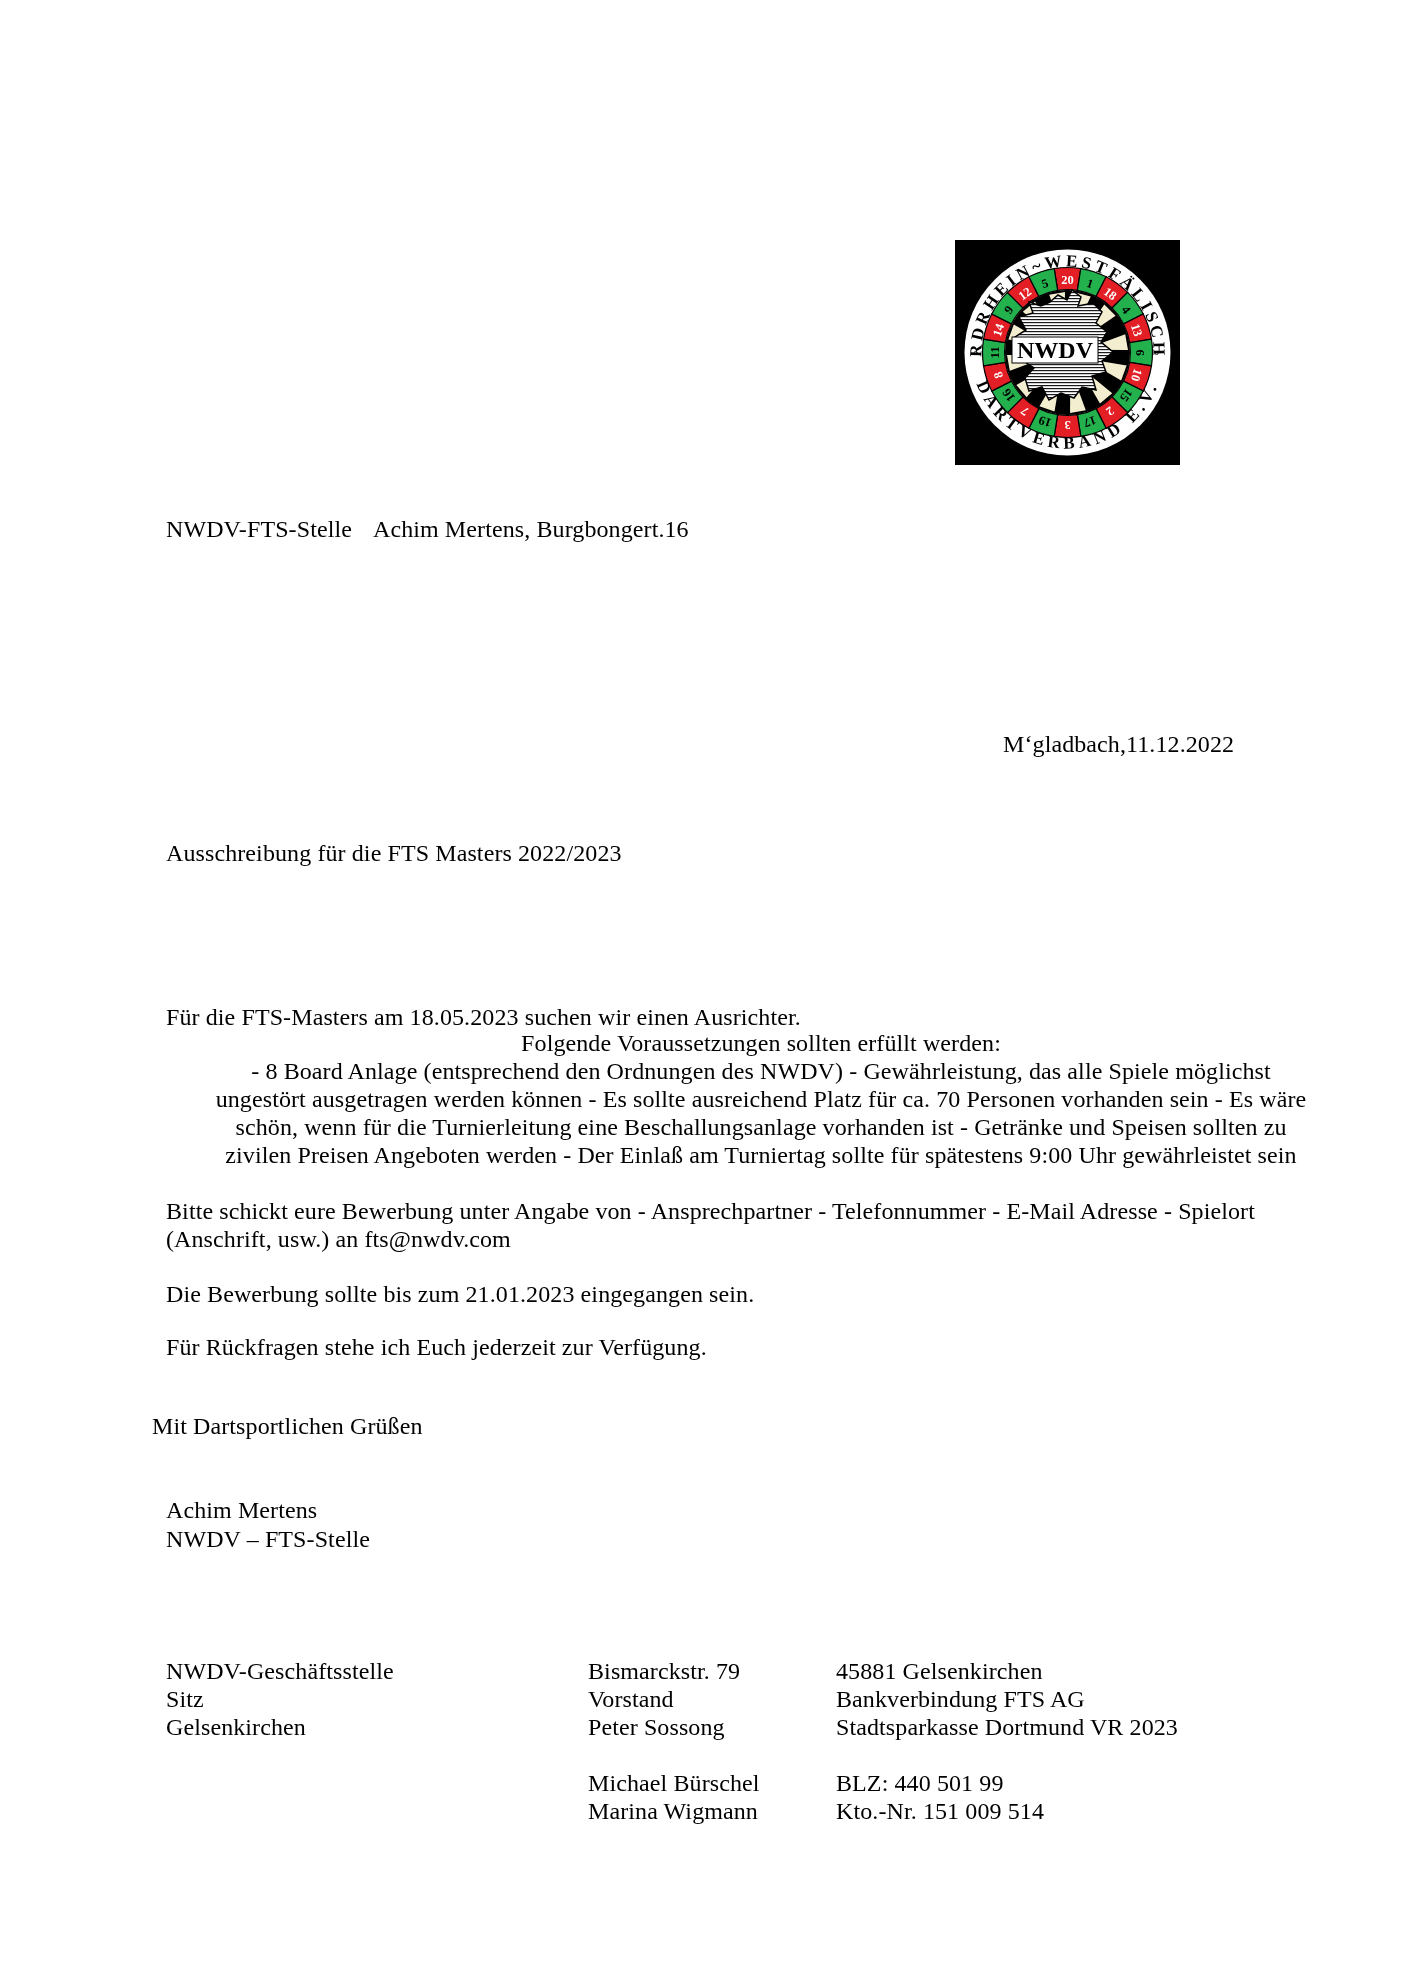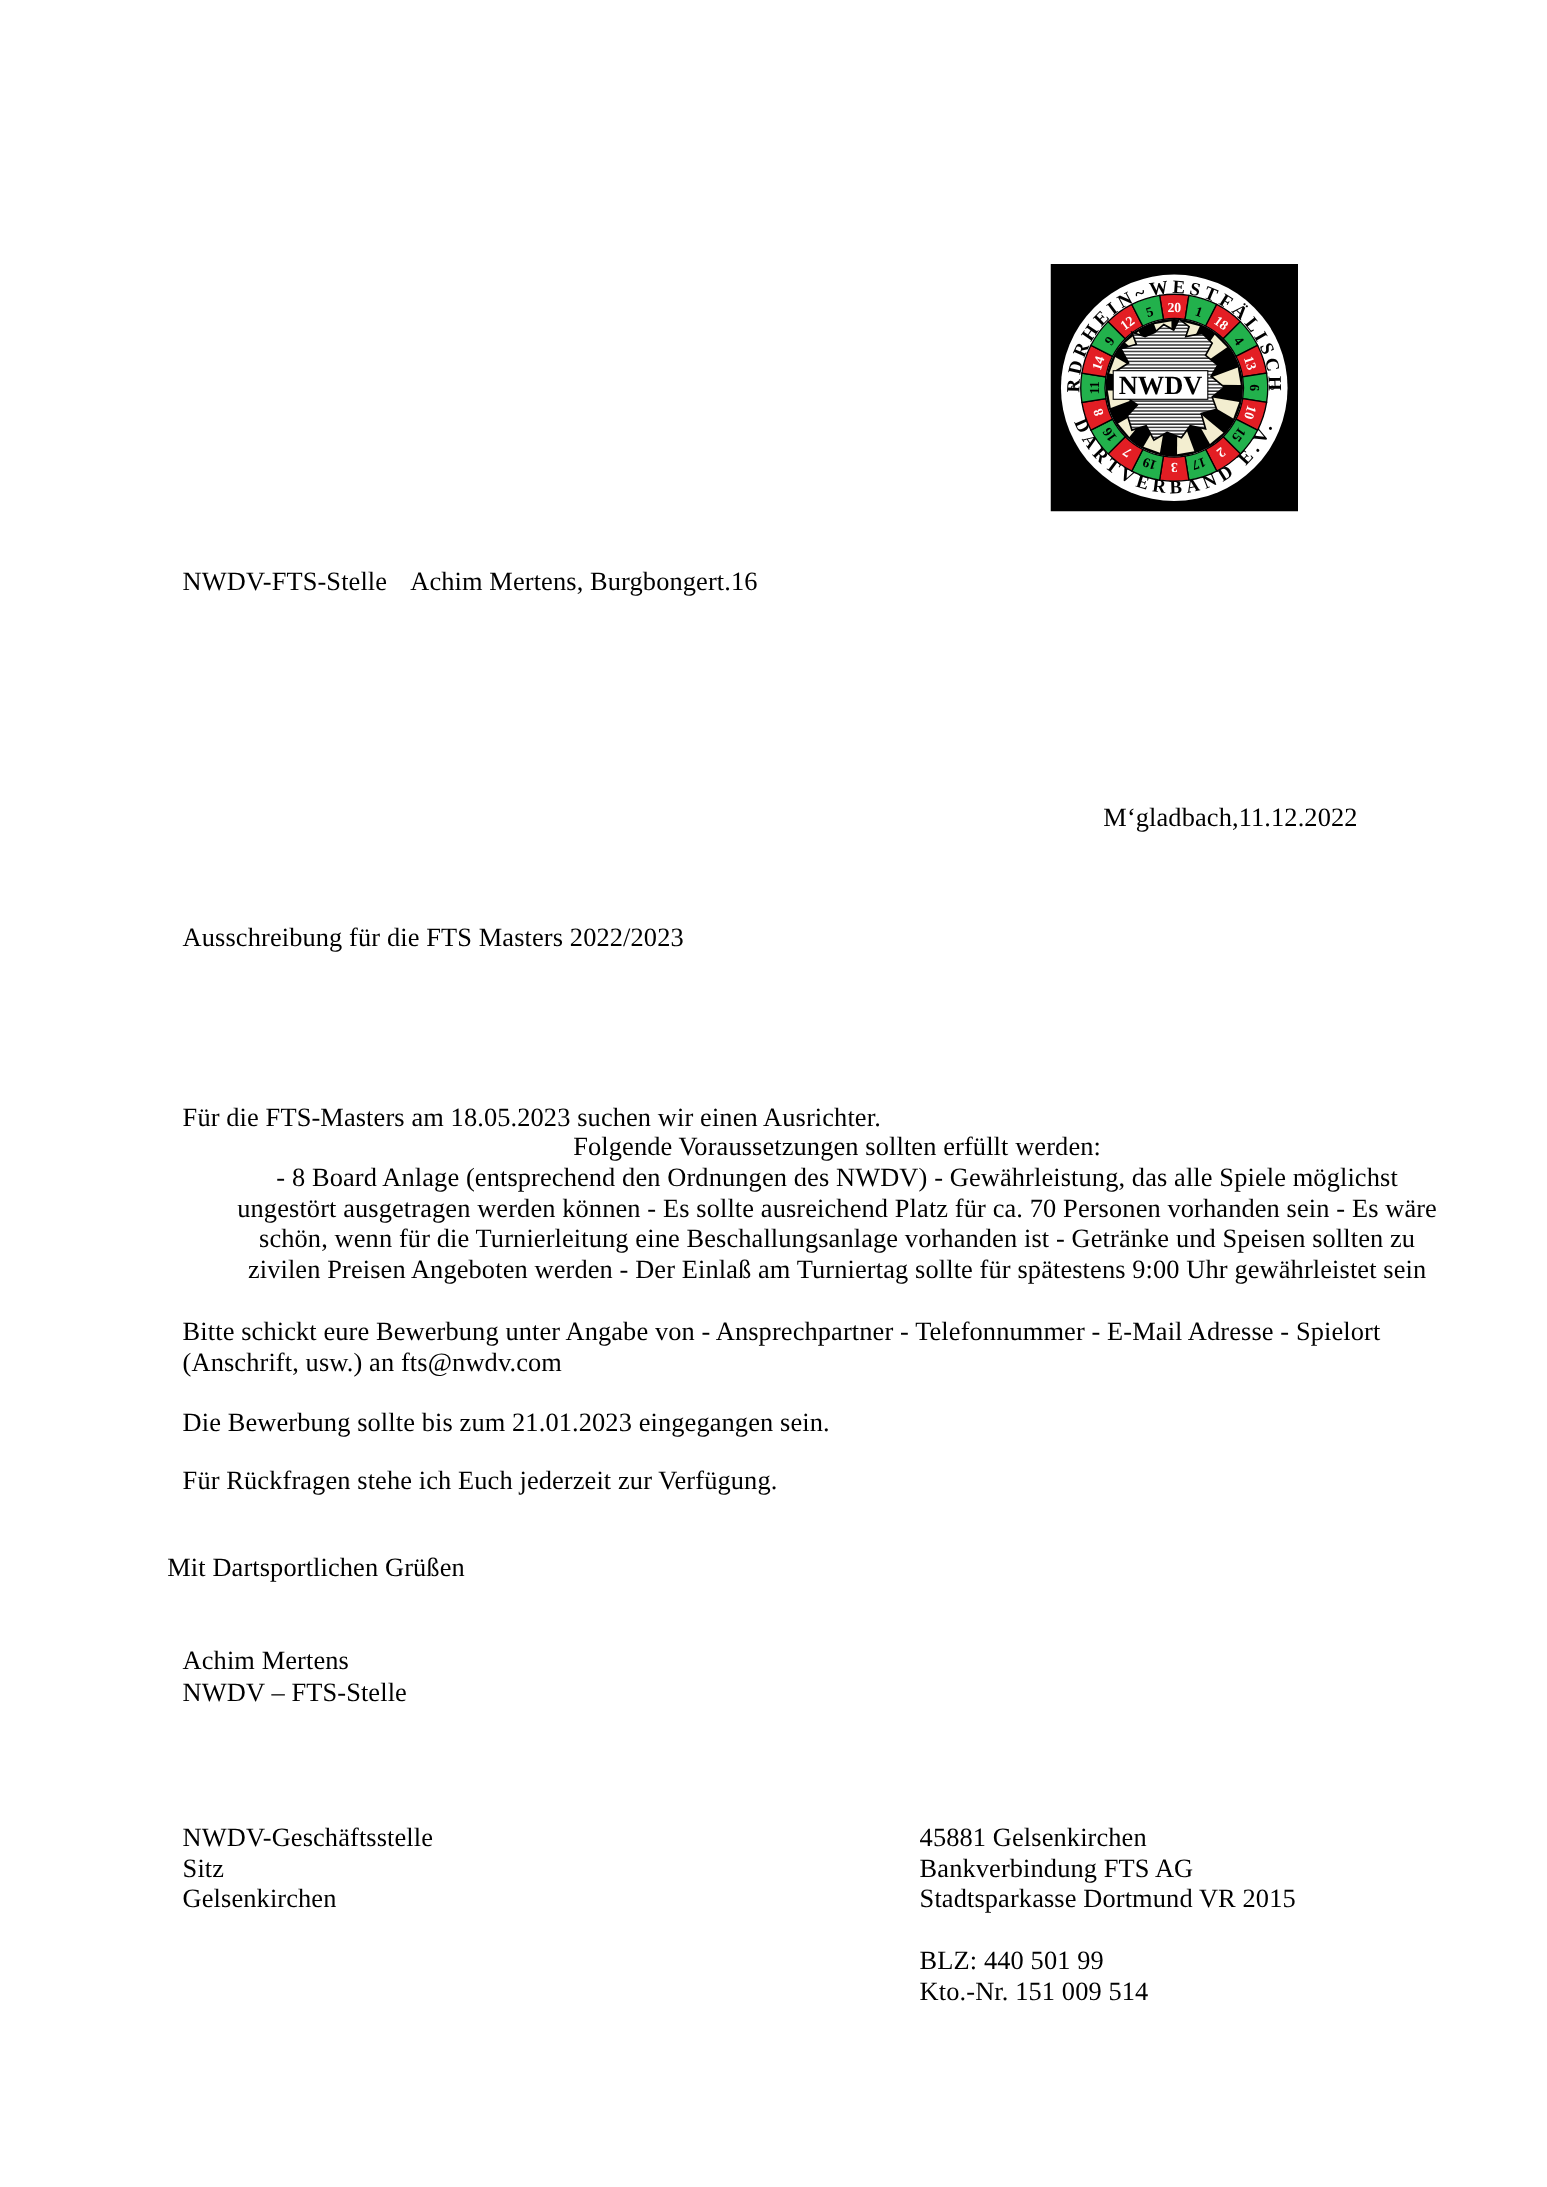--- a/index.html
+++ b/index.html
@@ -189,20 +189,26 @@
   <div class="abs txt para-deadline">Die Bewerbung sollte bis zum 21.01.2023 eingegangen sein.</div>
   <div class="abs txt para-questions">Für Rückfragen stehe ich Euch jederzeit zur Verfügung.</div>
 
   <div class="abs txt closing-line">Mit Dartsportlichen Grüßen</div>
   <div class="abs txt footer-col footer-col-1">NWDV-Geschäftsstelle
 Sitz
 Gelsenkirchen</div>
 
   <div class="abs txt signature-block">Achim Mertens
 NWDV – FTS-Stelle</div>
+  <div class="abs txt footer-col footer-col-2">Bismarckstr. 79
+Vorstand
+Peter Sossong
+
+Michael Bürschel
+Marina Wigmann</div>
   <div class="abs txt footer-col footer-col-3">45881 Gelsenkirchen
 Bankverbindung FTS AG
-Stadtsparkasse Dortmund VR 2015
+Stadtsparkasse Dortmund VR 2023
 
 BLZ: 440 501 99
 Kto.-Nr. 151 009 514</div>
 
 </div>
 
 </body></html>

